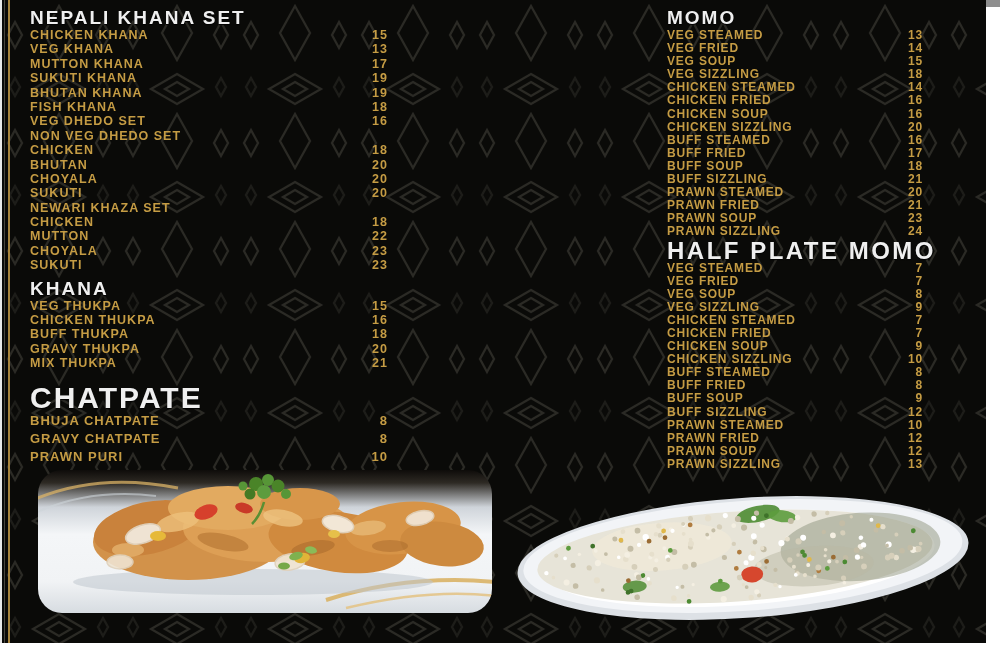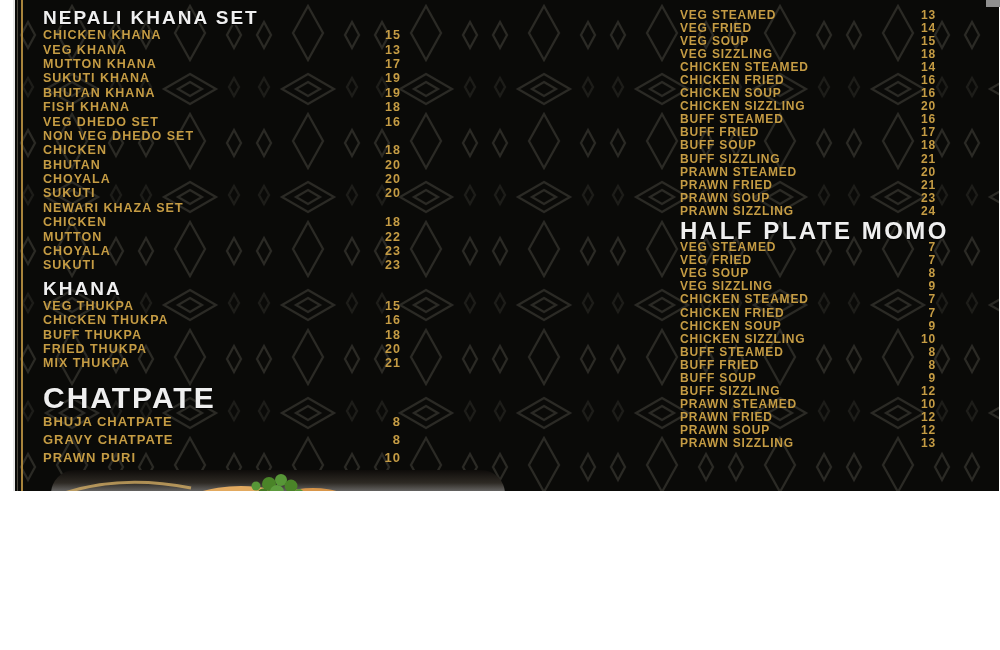--- a/index.html
+++ b/index.html
@@ -2,37 +2,37 @@
 <html><head>
 <meta charset="utf-8">
 <style>
   html,body{margin:0;padding:0;}
   body{
     width:1000px;height:650px;position:relative;overflow:hidden;
     background:#ffffff;
     font-family:"Liberation Sans", sans-serif;
   }
   .menu-board{
-    position:absolute;left:13px;top:0;width:986px;height:491px;
+    position:absolute;left:0;top:0;width:986px;height:643px;
     background:#14532d;overflow:hidden;
   }
   .pattern-svg{position:absolute;left:0;top:0;display:block;}
   .edge-white{position:absolute;left:0;top:0;width:2px;height:643px;background:#e9e9e9;}
   .edge-faint{position:absolute;left:4px;top:0;width:1px;height:643px;background:#4a463c;}
   .edge-gold{position:absolute;left:8px;top:0;width:2px;height:643px;background:#a8843c;}
   .corner-tab{position:absolute;left:986px;top:0;width:14px;height:7px;background:#8f8f8f;}
 
   .col-left{position:absolute;left:30px;top:8px;width:358px;}
   .col-right{position:absolute;left:667px;top:8px;width:256px;}
 
   .sec-title{
     color:#efefef;font-weight:bold;font-size:19px;line-height:20px;
     letter-spacing:2px;text-shadow:0 1px 1px #000;white-space:nowrap;
   }
-  .row{display:flex;justify-content:space-between;align-items:center;height:14.4px;}
+  .row{display:flex;justify-content:space-between;align-items:flex-start;height:14.4px;}
   .iname,.iprice{
     color:#c59c44;font-weight:bold;font-size:12.5px;letter-spacing:1px;white-space:nowrap;
   }
   .sec-thukpa{margin-top:6px;}
   .sec-chatpate{margin-top:12px;}
   .sec-chatpate .sec-title{font-size:30px;line-height:30px;}
   .sec-chatpate .row{height:18px;}
   .sec-chatpate .iname,.sec-chatpate .iprice{font-size:13px;}
 
   .col-right .row{height:13.1px;}
@@ -159,21 +159,21 @@
         </div>
           <div class="row">
           <span class="iname">CHICKEN THUKPA</span>
           <span class="iprice">16</span>
         </div>
           <div class="row">
           <span class="iname">BUFF THUKPA</span>
           <span class="iprice">18</span>
         </div>
           <div class="row">
-          <span class="iname">FRIED THUKPA</span>
+          <span class="iname">GRAVY THUKPA</span>
           <span class="iprice">20</span>
         </div>
           <div class="row">
           <span class="iname">MIX THUKPA</span>
           <span class="iprice">21</span>
         </div>
         </div>
     </div>
     <div class="sec sec-chatpate">
       <div class="sec-title">CHATPATE</div>
@@ -189,20 +189,21 @@
           <div class="row">
           <span class="iname">PRAWN PURI</span>
           <span class="iprice">10</span>
         </div>
         </div>
     </div>
   </div>
 
   <div class="col-right">
     <div class="sec sec-momo">
+      <div class="sec-title">MOMO</div>
       <div class="rows">
           <div class="row">
           <span class="iname">VEG  STEAMED</span>
           <span class="iprice">13</span>
         </div>
           <div class="row">
           <span class="iname">VEG  FRIED</span>
           <span class="iprice">14</span>
         </div>
           <div class="row">

